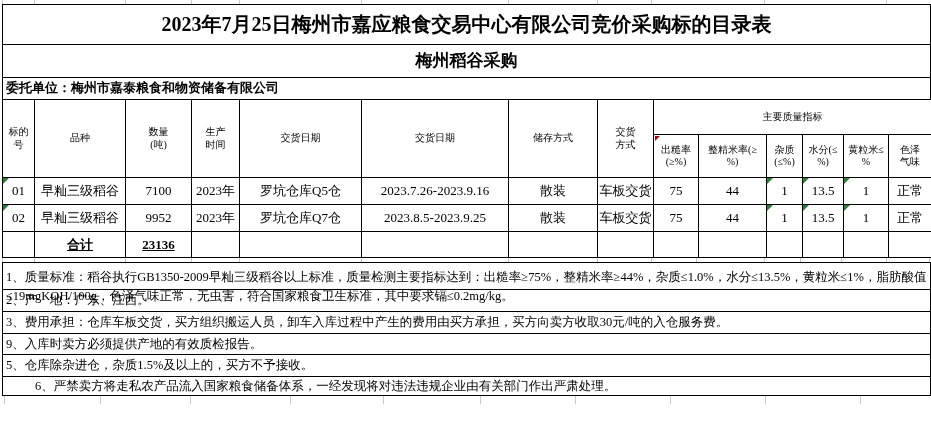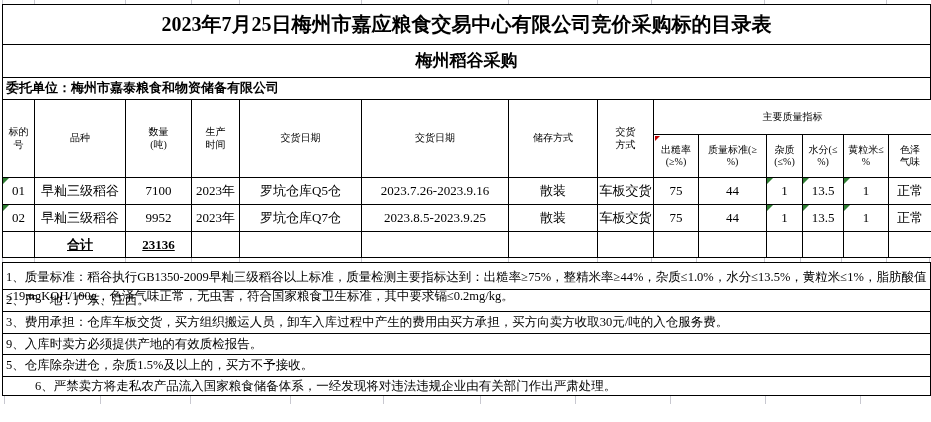--- a/index.html
+++ b/index.html
@@ -111,21 +111,21 @@
       <th rowspan="2">交货日期</th>
       <th rowspan="2">交货日期</th>
       <th rowspan="2">储存方式</th>
       <th rowspan="2">交货
 方式</th>
       <th colspan="6" class="group">主要质量指标</th>
     </tr>
     <tr class="hrow2">
       <th><span class="red-mark"></span><span style="white-space:pre-line">出糙率
 (≥%)</span></th>
-      <th>质量标准(≥
+      <th>整精米率(≥
 %)</th>
       <th>杂质
 (≤%)</th>
       <th>水分(≤
 %)</th>
       <th class="small">黄粒米≤
 %</th>
       <th>色泽
 气味</th>
     </tr>

